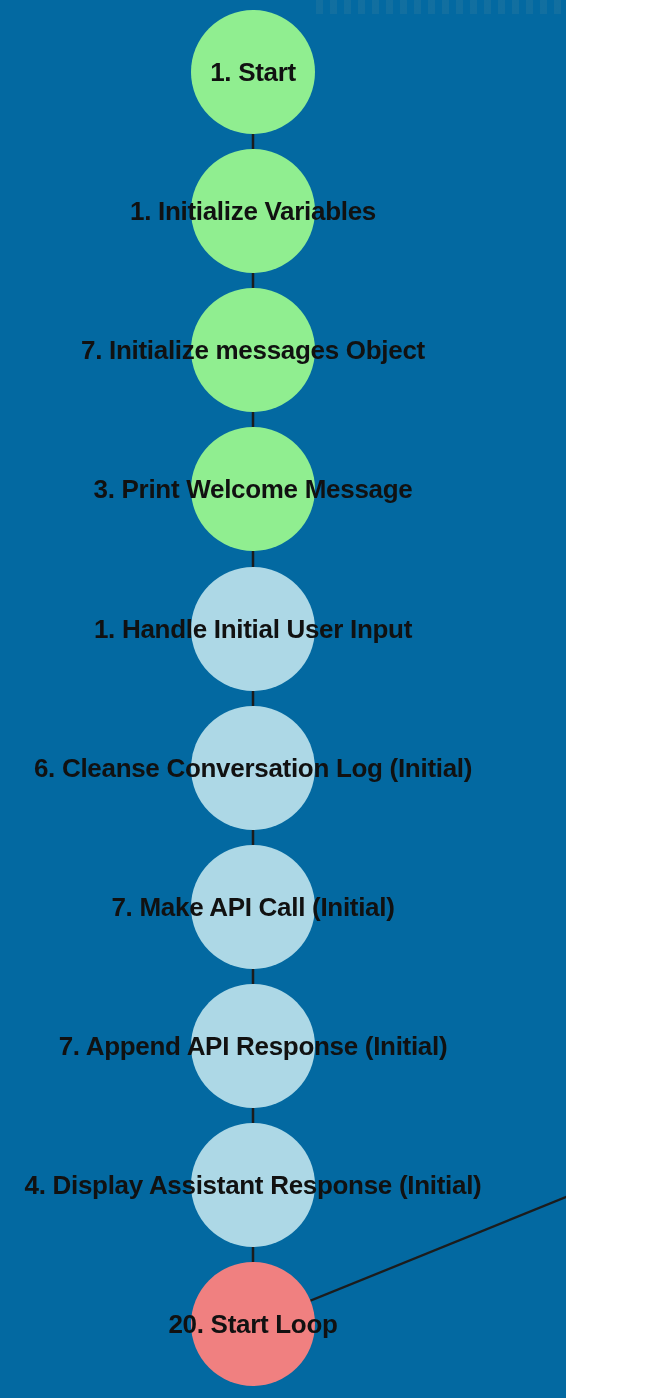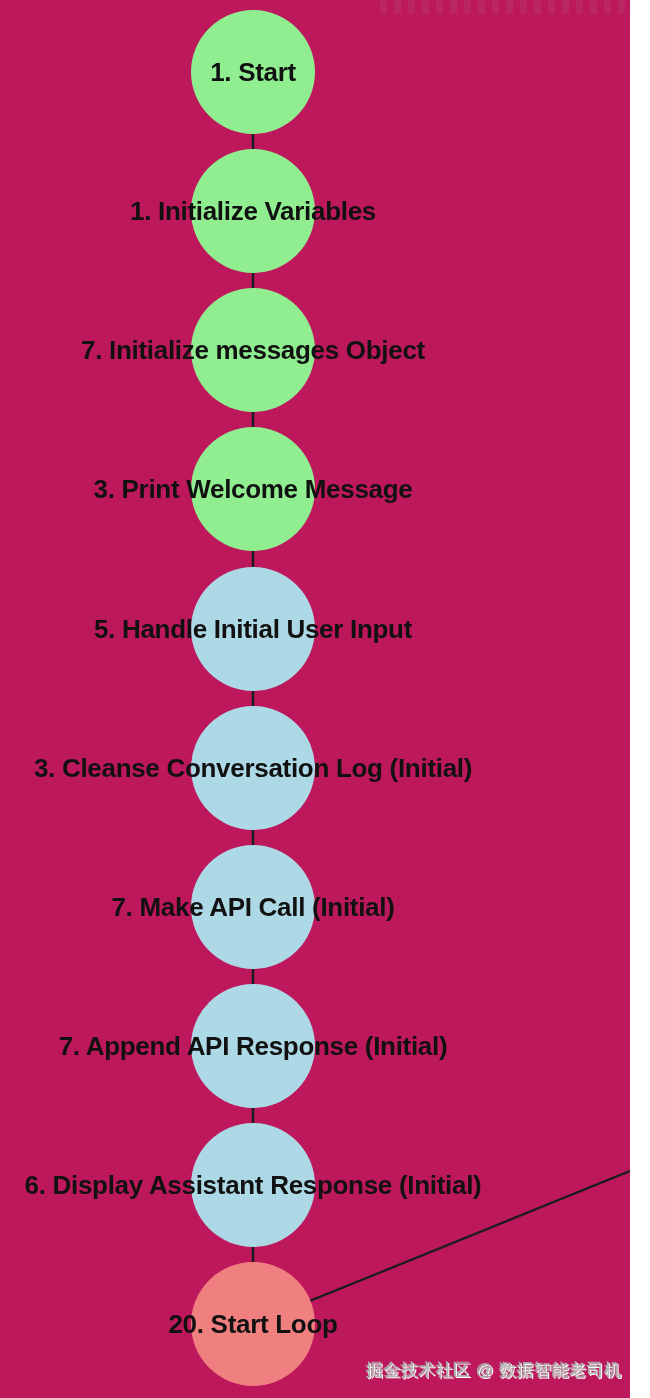--- a/index.html
+++ b/index.html
@@ -2,23 +2,23 @@
 <html><head>
 <meta charset="utf-8">
 <style>
   html, body { margin: 0; padding: 0; }
   body {
     font-family: "Liberation Sans", "DejaVu Sans", sans-serif;
     background: #ffffff;
   }
   #canvas {
     position: relative;
-    width: 630px;
+    width: 566px;
     height: 1398px;
-    background: #be185d;
+    background: #0369a1;
     overflow: hidden;
   }
   svg.edges {
     position: absolute;
     left: 0; top: 0;
     z-index: 0;
   }
   .node {
     position: absolute;
     left: 0;
@@ -96,43 +96,42 @@
     <div class="label">7. Initialize messages Object</div>
   </div>
 
   <div class="node" style="top:489px">
     <div class="circle" style="background-color: rgb(144, 238, 144);"></div>
     <div class="label">3. Print Welcome Message</div>
   </div>
 
   <div class="node" style="top:629px">
     <div class="circle" style="background-color: rgb(173, 216, 230);"></div>
-    <div class="label">5. Handle Initial User Input</div>
+    <div class="label">1. Handle Initial User Input</div>
   </div>
 
   <div class="node" style="top:768px">
     <div class="circle" style="background-color: rgb(173, 216, 230);"></div>
-    <div class="label">3. Cleanse Conversation Log (Initial)</div>
+    <div class="label">6. Cleanse Conversation Log (Initial)</div>
   </div>
 
   <div class="node" style="top:907px">
     <div class="circle" style="background-color: rgb(173, 216, 230);"></div>
     <div class="label">7. Make API Call (Initial)</div>
   </div>
 
   <div class="node" style="top:1046px">
     <div class="circle" style="background-color: rgb(173, 216, 230);"></div>
     <div class="label">7. Append API Response (Initial)</div>
   </div>
 
   <div class="node" style="top:1185px">
     <div class="circle" style="background-color: rgb(173, 216, 230);"></div>
-    <div class="label">6. Display Assistant Response (Initial)</div>
+    <div class="label">4. Display Assistant Response (Initial)</div>
   </div>
 
   <div class="node" style="top:1324px">
     <div class="circle" style="background-color: rgb(240, 128, 128);"></div>
     <div class="label">20. Start Loop</div>
   </div>
 
-  <div class="watermark">掘金技术社区 @ 数据智能老司机</div>
 
 </div>
 
 </body></html>

